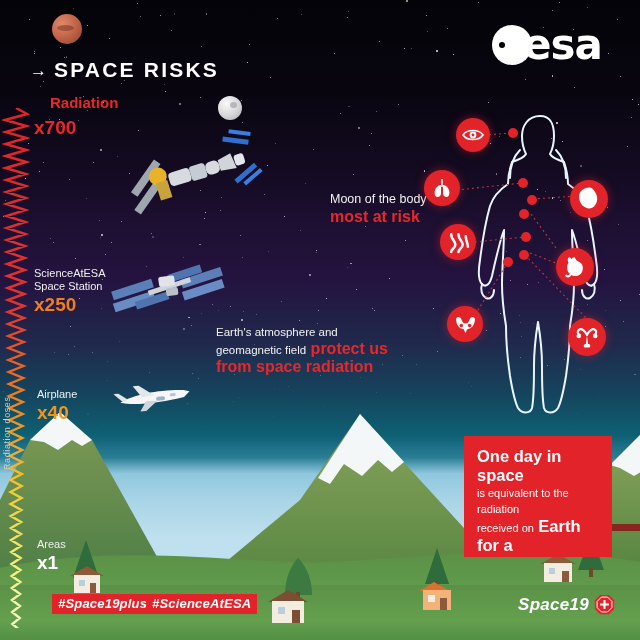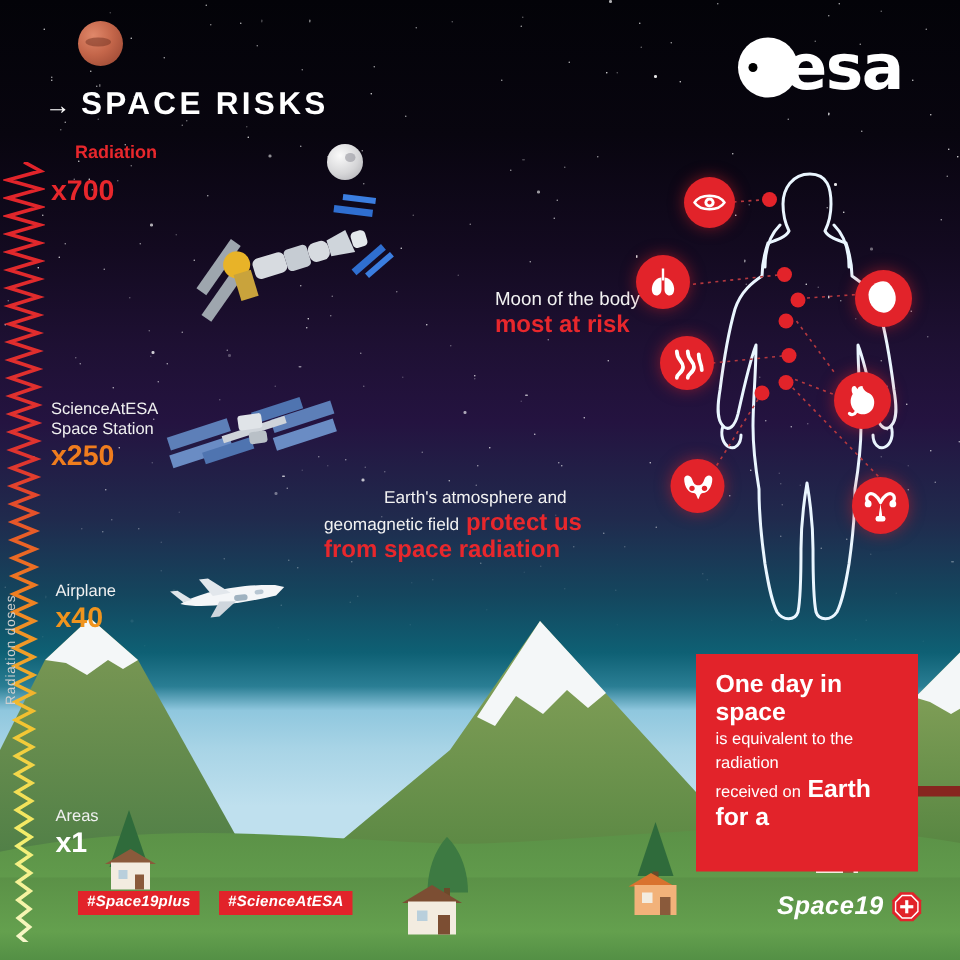--- a/index.html
+++ b/index.html
@@ -30,21 +30,21 @@
   .st{position:absolute;background:#fff;border-radius:50%;}
   
   .esa-logo{position:absolute;left:492px;top:24px;display:flex;align-items:center;}
   .esa-disc{width:40px;height:40px;border-radius:50%;background:#fff;position:relative;margin-right:-9px;}
   .esa-disc:after{content:"";position:absolute;left:7px;top:17px;width:6px;height:6px;border-radius:50%;background:#000;}
   .esa-word{font-size:42px;font-weight:bold;color:#fff;letter-spacing:-1px;line-height:1;
             font-family:"DejaVu Sans", sans-serif;}
   .title-row{position:absolute;left:30px;top:58px;display:flex;align-items:center;}
   .title-arrow{color:#fff;font-size:17px;margin-right:7px;line-height:1;}
   .title-txt{color:#fff;font-size:21px;font-weight:bold;letter-spacing:2.2px;}
-  .subtitle{position:absolute;left:50px;top:94px;color:#e8272c;font-size:12px;font-weight:bold;}
+  .subtitle{position:absolute;left:50px;top:94px;color:#e8272c;font-size:15px;font-weight:bold;}
   
   .mars{position:absolute;left:52px;top:14px;width:30px;height:30px;border-radius:50%;
         background:radial-gradient(circle at 34% 32%, #e0886a 0%, #c4664a 45%, #92422f 100%);}
   .mars:after{content:"";position:absolute;left:5px;top:11px;width:17px;height:6px;border-radius:50%;
         background:rgba(120,55,38,.55);}
   .moon{position:absolute;left:218px;top:96px;width:24px;height:24px;border-radius:50%;
         background:radial-gradient(circle at 36% 32%, #fafafa 0%, #d6d6d8 55%, #a9a9ae 100%);}
   .moon:after{content:"";position:absolute;left:12px;top:6px;width:7px;height:6px;border-radius:50%;background:rgba(150,150,158,.6);}
   
   .wave{position:absolute;left:2px;top:108px;}
@@ -52,39 +52,39 @@
     transform:rotate(-90deg);transform-origin:left top;white-space:nowrap;}
   
   .scale{position:absolute;}
   .scale .cap{color:#f0f0f0;font-size:11px;line-height:13px;}
   .scale .mult{font-size:19px;font-weight:bold;line-height:21px;margin-top:1px;}
   
   .body-risk{position:absolute;left:330px;top:192px;text-align:left;}
   .body-risk .l1{color:#f2f2f2;font-size:12.5px;line-height:15px;}
   .body-risk .l2{color:#e8272c;font-size:16px;font-weight:bold;line-height:19px;}
   .atmos{position:absolute;left:216px;top:325px;max-width:195px;}
-  .atmos .a1{color:#f2f2f2;font-size:11.5px;line-height:15px;margin-left:40px;}
+  .atmos .a1{color:#f2f2f2;font-size:11.5px;line-height:15px;}
   .atmos .a2{color:#e8272c;font-size:16px;font-weight:bold;line-height:18px;}
   .inl{color:#f2f2f2;font-size:11.5px;font-weight:normal;}
   
   .figure{position:absolute;left:440px;top:108px;}
   
   .organ{position:absolute;border-radius:50%;background:#e2232a;display:flex;
          align-items:center;justify-content:center;box-shadow:0 0 10px rgba(226,35,42,.5);}
   
   .callout{position:absolute;left:464px;top:436px;width:148px;background:#e2232a;
-           padding:11px 13px 26px 13px;box-sizing:border-box;color:#fff;}
+           padding:11px 13px 2px 13px;box-sizing:border-box;color:#fff;}
   .callout .c1{font-size:16.5px;font-weight:bold;line-height:19px;}
   .callout .c2{font-size:11px;line-height:16px;}
   .callout .c3{font-size:16.5px;font-weight:bold;line-height:19px;}
   .callout-shadow{position:absolute;left:468px;top:524px;width:172px;height:7px;background:#8d1418;opacity:.85;}
   
-  .tag{position:absolute;background:#e2232a;color:#fff;font-size:10px;font-style:italic;
+  .tag{position:absolute;background:#e2232a;color:#fff;font-size:13px;font-style:italic;
        font-weight:bold;padding:2px 6px 3px 6px;letter-spacing:.2px;}
-  .space19{position:absolute;left:518px;top:594px;display:flex;}
+  .space19{position:absolute;left:518px;top:594px;display:flex;align-items:center;}
   .space19 .w{color:#fff;font-size:17px;font-style:italic;font-weight:bold;letter-spacing:.3px;}
   .badge{width:21px;height:21px;margin-left:5px;position:relative;}
 </style>
 </head>
 <body>
 
 <div id="root">
 
   <div class="space"></div>
   <div class="stars" id="stars">

